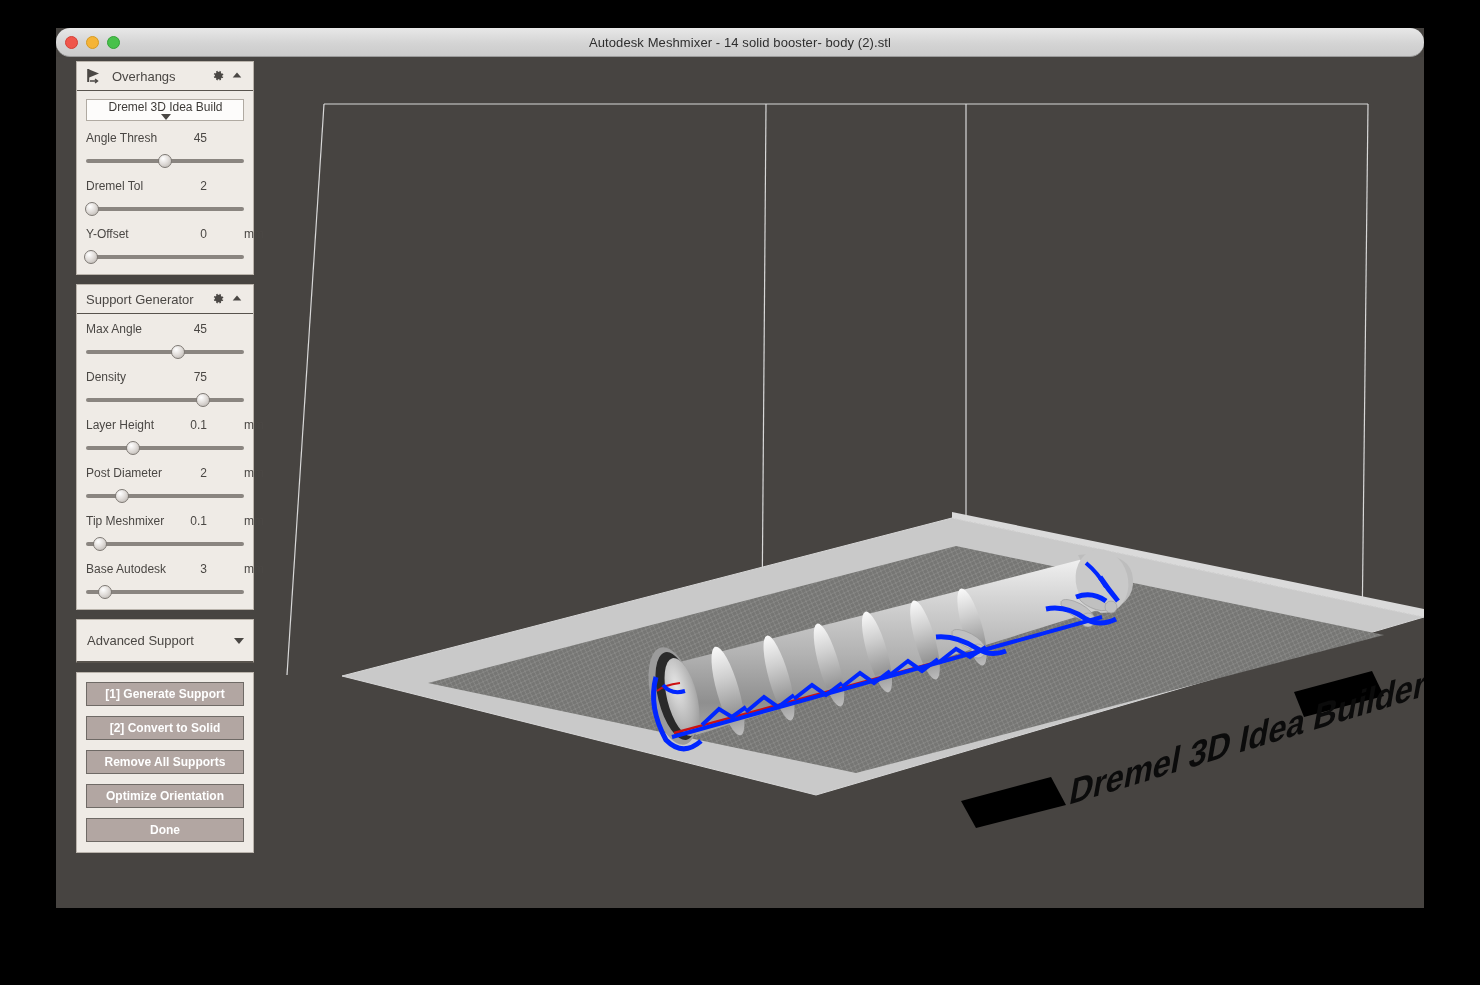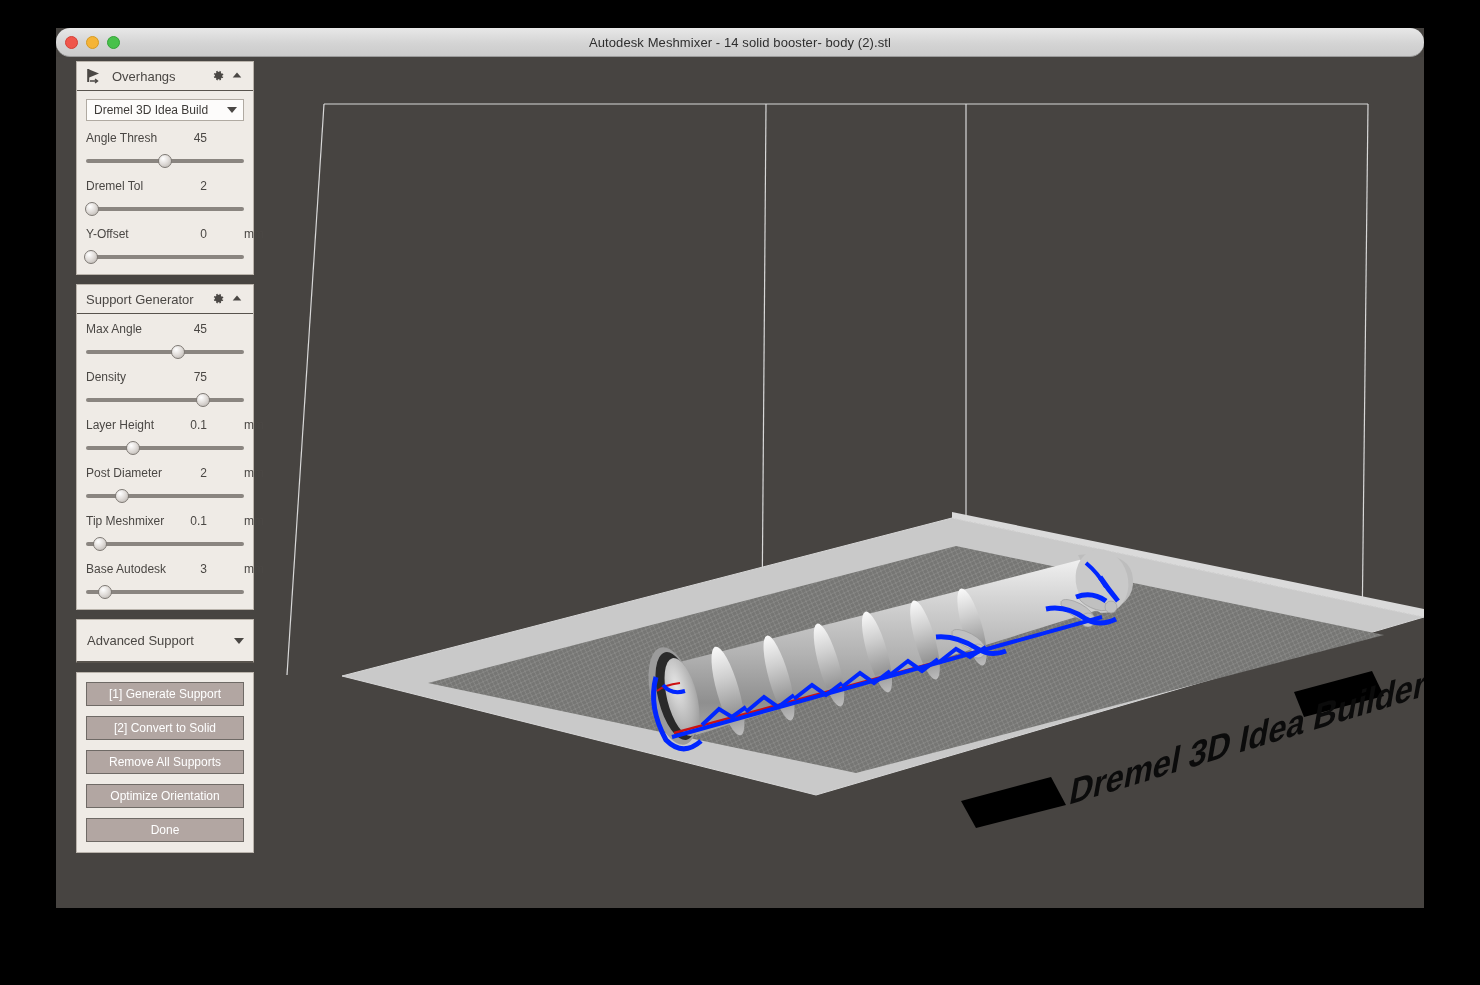--- a/index.html
+++ b/index.html
@@ -78,20 +78,21 @@
 
   
   .dropdown {
     display: flex; align-items: center;
     height: 22px;
     background: #fdfcfb;
     border: 1px solid #b0aaa2;
     padding: 0 6px 0 7px;
     margin-bottom: 10px;
     cursor: pointer;
+    flex-direction: column;
   }
   .dropdown-label { flex: 1; font-size: 12px; color: #3e3b38; white-space: nowrap; }
   .caret-down {
     width: 0; height: 0;
     border-left: 5px solid transparent;
     border-right: 5px solid transparent;
     border-top: 6px solid #4a4744;
   }
 
   
@@ -138,20 +139,21 @@
     display: block; width: 100%; height: 24px;
     background: #b2a6a2;
     border: 1px solid #6f6a66;
     color: #ffffff;
     font-size: 12px;
     font-family: "Liberation Sans", sans-serif;
     margin-bottom: 10px;
     cursor: pointer;
     line-height: 22px;
     text-align: center;
+    font-weight: bold;
   }
   .action-btn:last-child { margin-bottom: 0; }
 </style>
 </head>
 <body>
 
 <div id="app-window">
 
   <div id="title-bar">
     <div id="traffic-lights">

